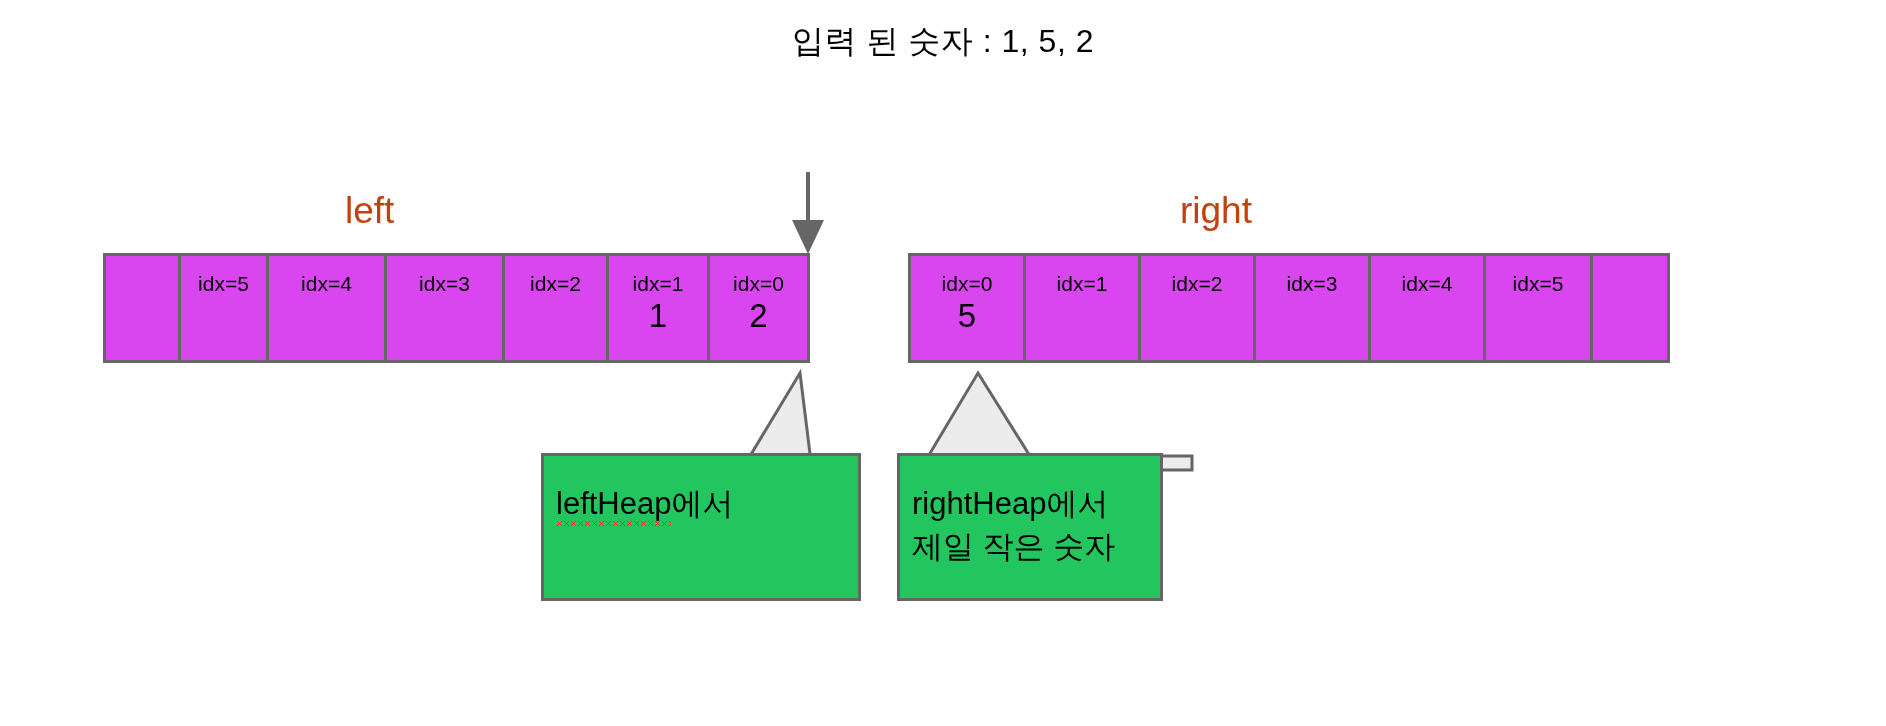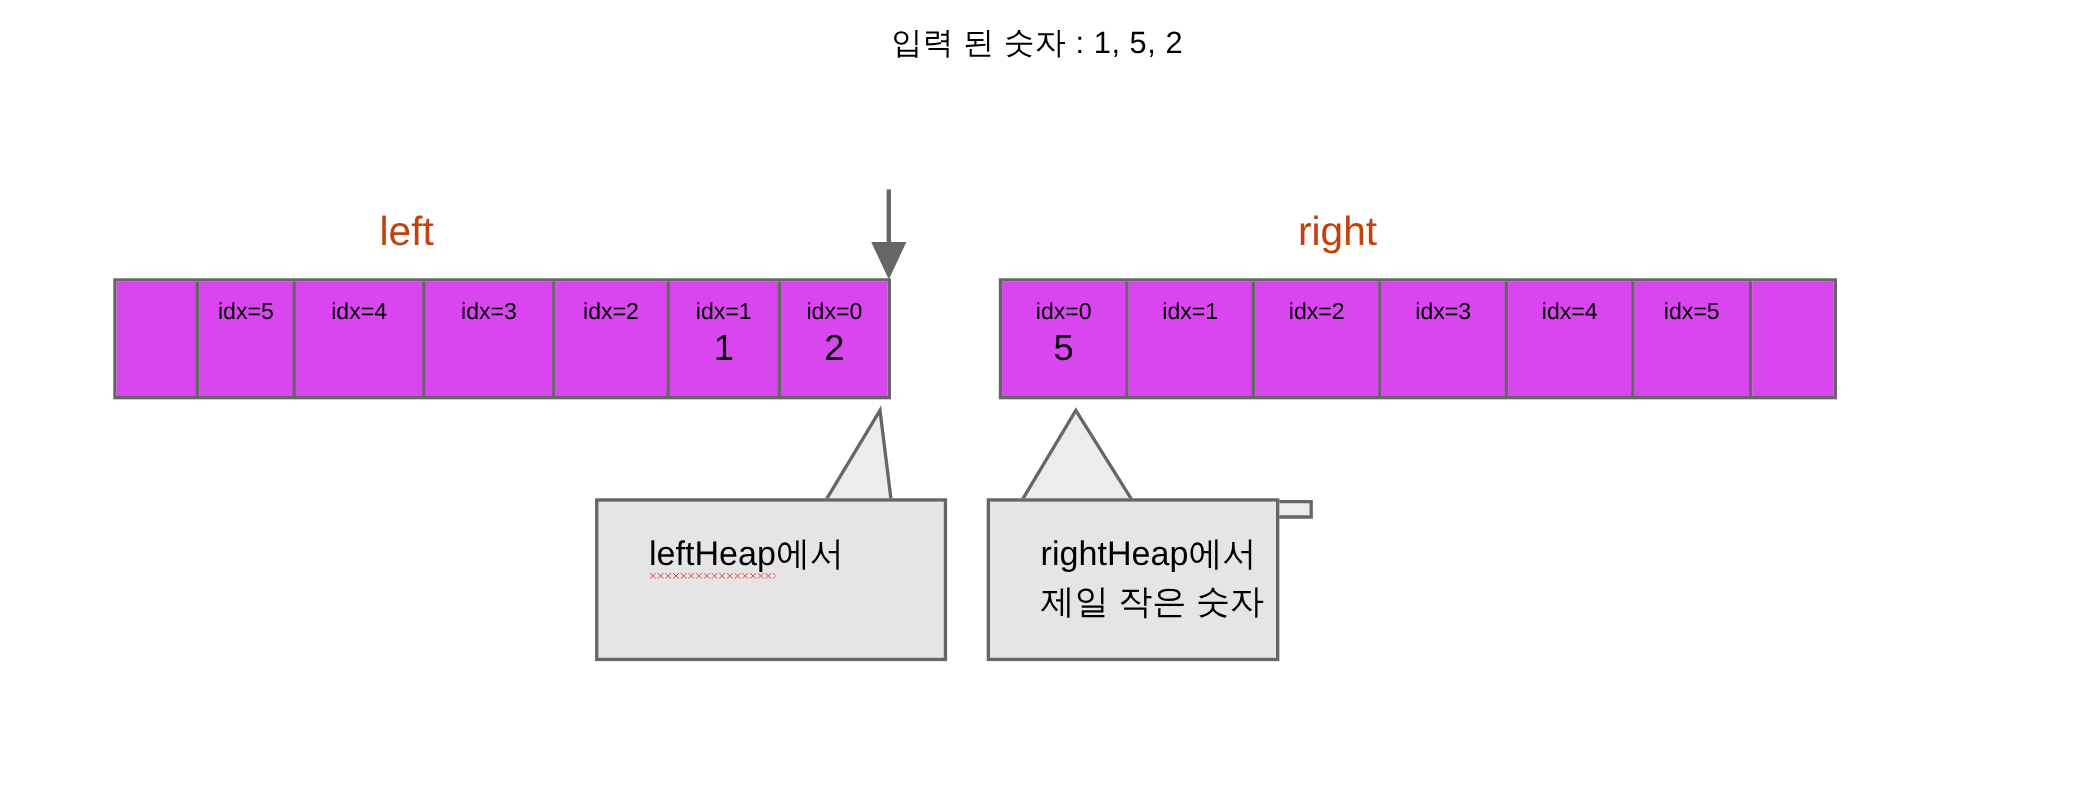--- a/index.html
+++ b/index.html
@@ -21,21 +21,21 @@
     height: 726px;
   }
 
   
   #title {
     position: absolute;
     left: 0;
     top: 20px;
     width: 1886px;
     text-align: center;
-    font-size: 28px;
+    font-size: 32px;
     letter-spacing: 0.5px;
     color: #000;
     white-space: pre;
   }
 
   
   .heap-label {
     position: absolute;
     font-size: 37px;
     color: #c2410c;
@@ -103,22 +103,22 @@
     color: #000;
     white-space: pre;
   }
   .cell.empty .idx { visibility: hidden; }
 
   
   .callout {
     position: absolute;
     box-sizing: border-box;
     border: 3px solid #666666;
-    background: #e5e5e5;
-    padding: 26px 0 0 46px;
+    background: #22c55e;
+    padding: 26px 0 0 12px;
   }
   #callout-left  { left: 541px; top: 453px; width: 320px; height: 148px; }
   #callout-right { left: 897px; top: 453px; width: 266px; height: 148px; }
 
   .callout .line {
     font-size: 31px;
     line-height: 43px;
     color: #000;
     white-space: pre;
     display: block;

